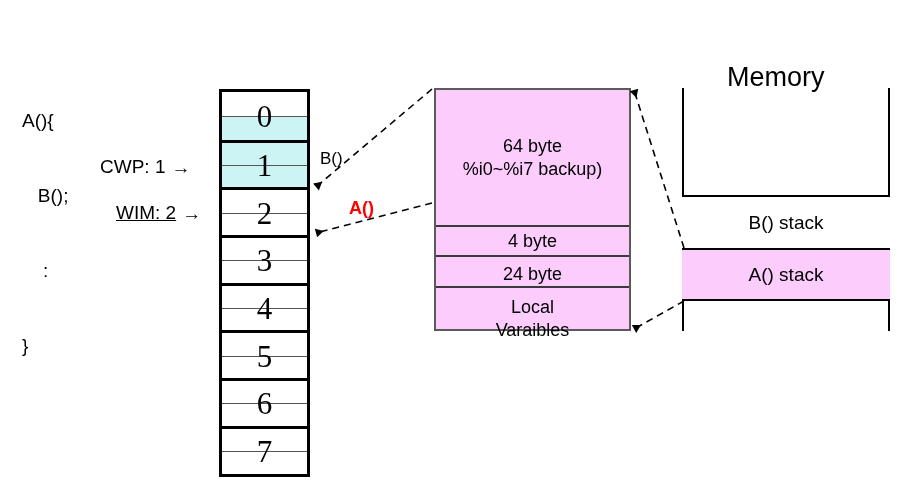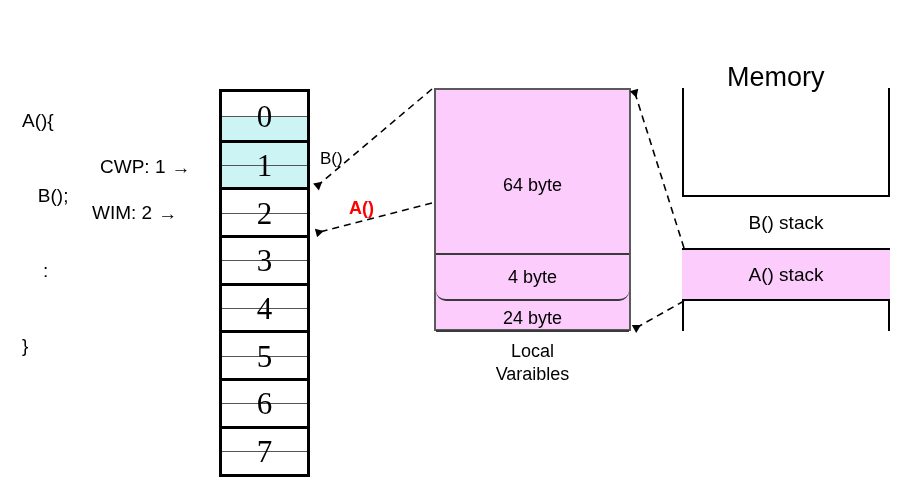--- a/index.html
+++ b/index.html
@@ -34,21 +34,21 @@
   #code-block div { white-space: pre; }
 
   
   .ptr-label {
     position: absolute;
     font-size: 19px;
     white-space: nowrap;
     letter-spacing: 0px;
   }
   #cwp-label { left: 100px; top: 156px; }
-  #wim-label { left: 92px; top: 202px; }
+  #wim-label { left: 116px; top: 202px; text-decoration: underline; }
   .ptr-arrow {
     display: inline-block;
     margin-left: 6px;
     font-size: 19px;
     line-height: 19px;
     vertical-align: -1px;
   }
 
   
   #register-window {
@@ -113,22 +113,22 @@
     border-bottom: 2px solid #3a3a3a;
     display: flex;
     flex-direction: column;
     align-items: center;
     justify-content: center;
     text-align: center;
     font-size: 18px;
     line-height: 23px;
   }
   .frame-seg:last-child { border-bottom: none; }
-  #seg-regs   { height: 137px; margin-top: 28px; }
-  #seg-4byte  { height: 46px; border-radius: 10px; }
+  #seg-regs   { height: 137px; }
+  #seg-4byte  { height: 30px; }
   #seg-24byte { height: 31px; justify-content: flex-end; }
   #seg-local  { height: 62px; }
 
   
   #memory-title {
     position: absolute;
     left: 727px;
     top: 62px;
     font-size: 27px;
   }
@@ -245,20 +245,21 @@
     </div>
     <div class="reg-cell">
       <div class="half-line"></div>
       <div class="reg-num">7</div>
     </div>
   </div>
 
   <div id="frame-box">
     <div class="frame-seg" id="seg-regs">
       <div>64 byte</div>
+      <div>%i0~%i7 backup)</div>
     </div>
     <div class="frame-seg" id="seg-4byte">
       <div>4 byte</div>
     </div>
     <div class="frame-seg" id="seg-24byte">
       <div>24 byte</div>
     </div>
     <div class="frame-seg" id="seg-local">
       <div>Local</div>
       <div>Varaibles</div>

